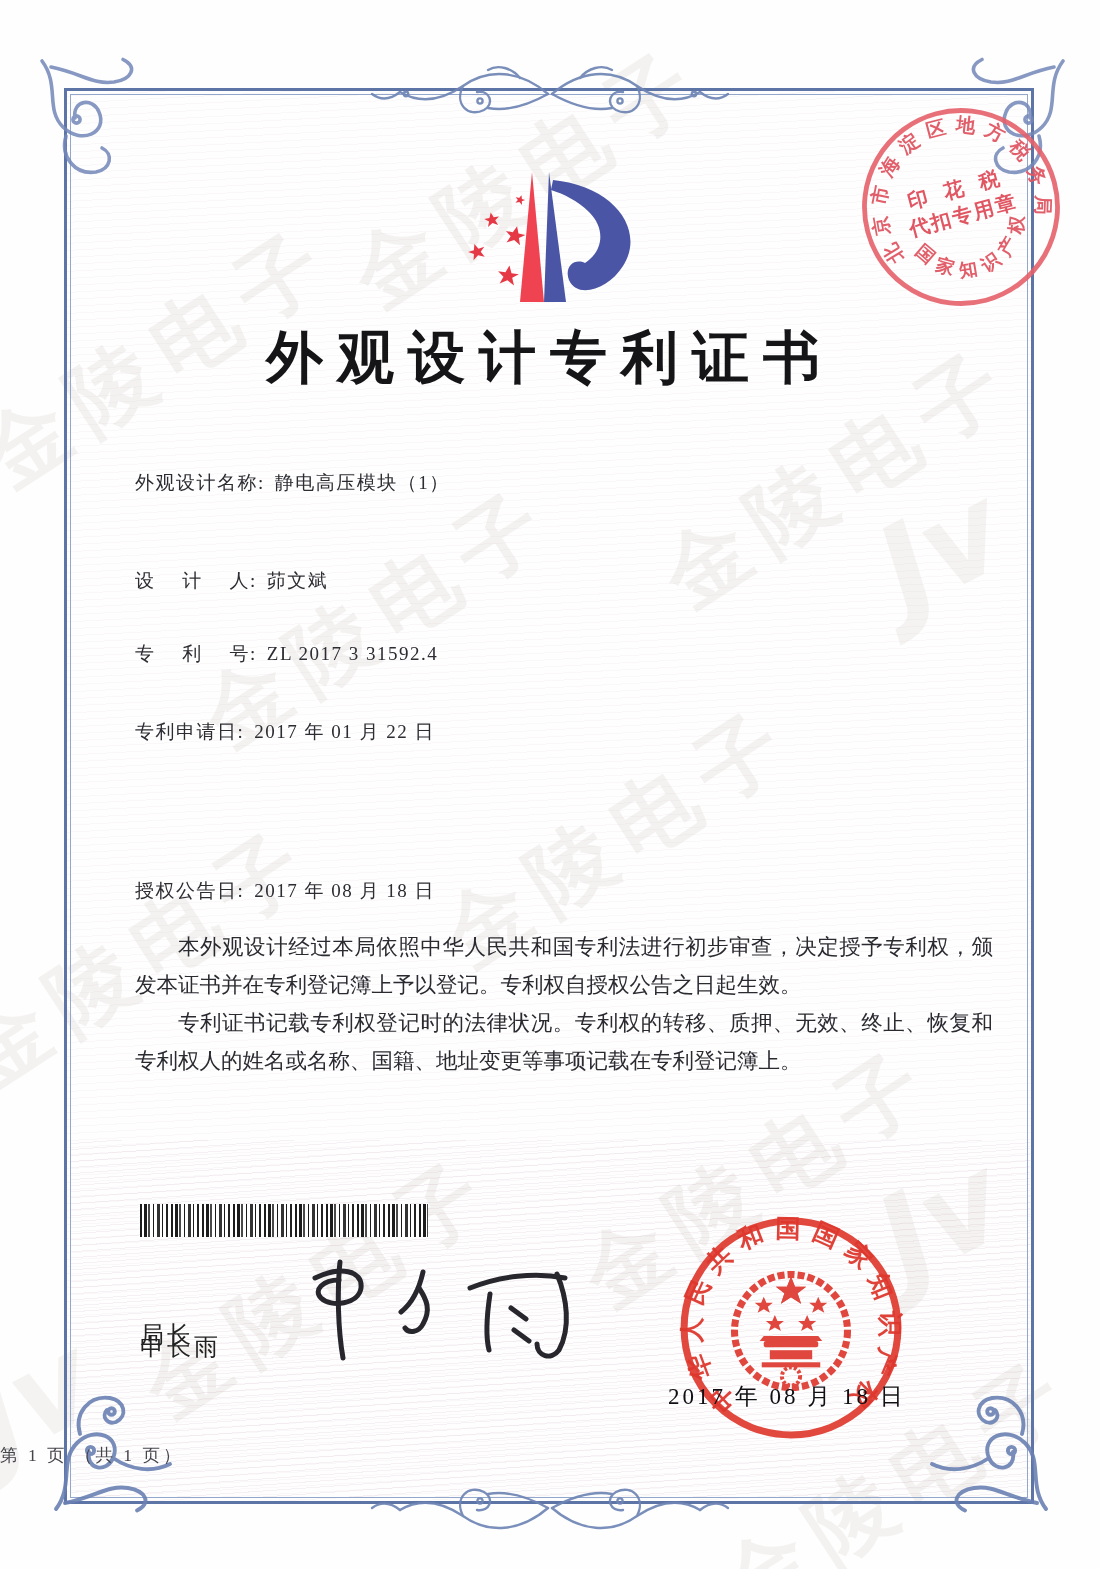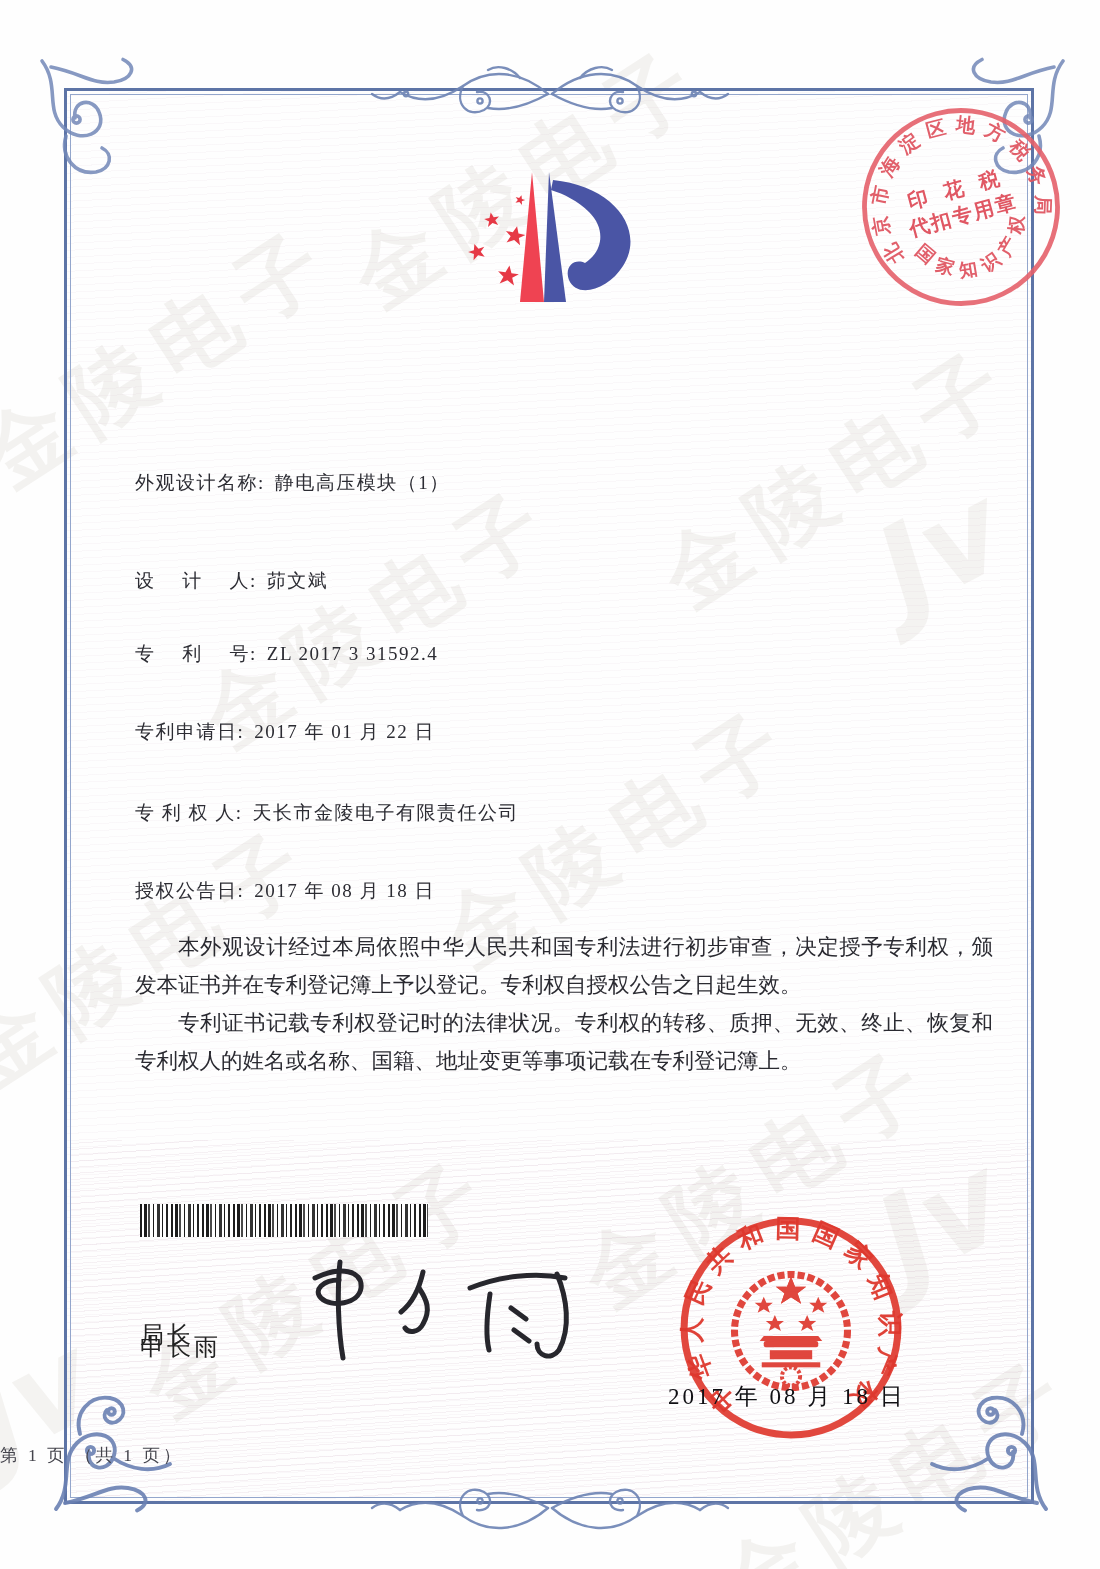--- a/index.html
+++ b/index.html
@@ -187,35 +187,33 @@
     <text font-size="20" fill="#e05763" font-weight="bold" letter-spacing="9" opacity="0.95" font-family="'Liberation Serif',serif">
       <textPath href="#taxArcTop" startOffset="4">北京市海淀区地方税务局</textPath>
     </text>
     <text x="115" y="103" text-anchor="middle" font-size="21" fill="#e05763" font-weight="bold" letter-spacing="6" font-family="'Liberation Serif',serif">印 花 税</text>
     <text x="115" y="131" text-anchor="middle" font-size="21" fill="#e05763" font-weight="bold" letter-spacing="2" font-family="'Liberation Serif',serif">代扣专用章</text>
     <text font-size="19" fill="#e05763" font-weight="bold" letter-spacing="8" opacity="0.95" font-family="'Liberation Serif',serif">
       <textPath href="#taxArcBot" startOffset="8">国家知识产权局</textPath>
     </text>
   </svg>
 
+  <div class="doc-title">外观设计专利证书</div>
 
   <div class="field" style="top:470px">
     <span class="lab">外观设计名称:</span><span>静电高压模块（1）</span>
   </div>
   <div class="field" style="top:568px">
     <span class="lab">设　 计　 人:</span><span>茆文斌</span>
   </div>
   <div class="field" style="top:641px">
     <span class="lab">专　 利　 号:</span><span>ZL 2017 3 31592.4</span>
   </div>
   <div class="field" style="top:719px">
     <span class="lab">专利申请日:</span><span>2017 年 01 月 22 日</span>
-  </div>
-  <div class="field" style="top:800px">
-    <span class="lab">专 利 权 人:</span><span>天长市金陵电子有限责任公司</span>
   </div>
   <div class="field" style="top:878px">
     <span class="lab">授权公告日:</span><span>2017 年 08 月 18 日</span>
   </div>
 
   <div class="body-text">
     <p>本外观设计经过本局依照中华人民共和国专利法进行初步审查，决定授予专利权，颁发本证书并在专利登记簿上予以登记。专利权自授权公告之日起生效。</p>
     <p>专利证书记载专利权登记时的法律状况。专利权的转移、质押、无效、终止、恢复和专利权人的姓名或名称、国籍、地址变更等事项记载在专利登记簿上。</p>
   </div>
 

